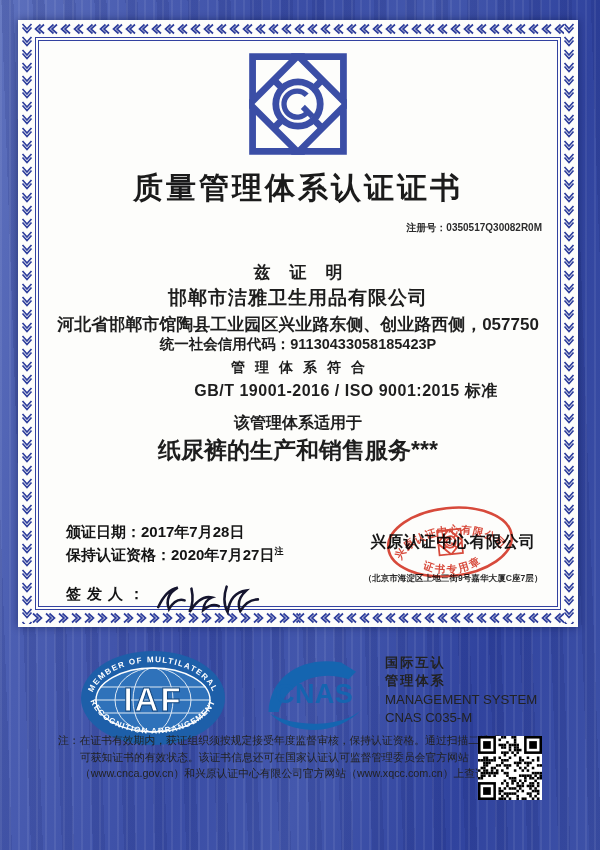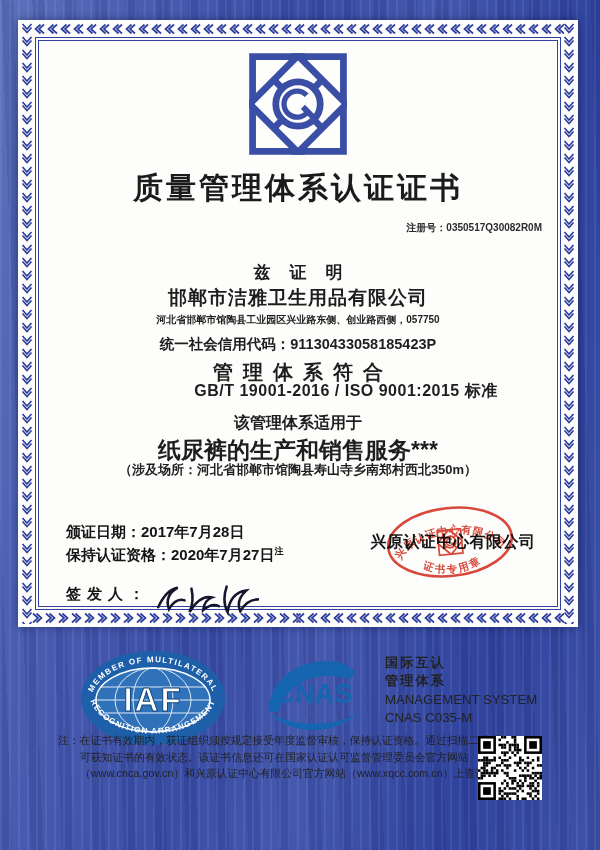--- a/index.html
+++ b/index.html
@@ -30,23 +30,23 @@
 
   .abs{position:absolute;}
   .ctr{left:0;width:560px;text-align:center;}
   .blk{color:#1e1e1e;}
 
   .logo-top{left:50%;top:26px;transform:translateX(-50%);width:120px;height:116px;color:#3b4ea6;}
   .title{top:148px;font-size:30px;font-weight:bold;letter-spacing:3px;color:#1b1b1b;}
   .regno{top:201px;right:36px;font-size:10px;font-weight:bold;color:#2c2c2c;}
   .certify{top:241px;font-family:"Liberation Serif",serif;font-size:17px;font-weight:600;letter-spacing:19px;text-indent:19px;}
   .company{top:265px;font-size:19px;font-weight:bold;letter-spacing:1px;}
-  .addr{top:293px;font-size:10px;font-weight:bold;text-align:center;}
+  .addr{top:293px;font-size:17px;font-weight:bold;text-align:center;}
   .credit{top:315px;font-size:14.5px;font-weight:bold;}
-  .conform{top:339px;font-family:"Liberation Serif",serif;font-size:20px;font-weight:600;letter-spacing:10px;text-indent:10px;}
+  .conform{top:339px;font-family:"Liberation Serif",serif;font-size:14px;font-weight:600;letter-spacing:10px;text-indent:10px;}
   .standard{top:361px;font-size:16px;font-weight:bold;letter-spacing:.5px;padding-left:48px;}
   .scopeintro{top:393px;font-family:"Liberation Serif",serif;font-size:16px;font-weight:600;}
   .scope{top:415px;font-size:23px;font-weight:bold;}
   .sites{top:441px;font-size:13px;font-weight:bold;}
 
   .dates{left:48px;top:500px;font-size:15px;font-weight:bold;color:#141414;line-height:1.55;}
   .sup-note{font-size:9px;font-weight:bold;vertical-align:super;}
   .signer{left:48px;top:552px;font-size:15px;font-weight:600;font-family:Liberation Serif, serif;letter-spacing:6px;color:#141414;display:flex;align-items:center;}
   .signature-svg{width:118px;height:44px;margin-left:2px;color:#15152e;}
 
@@ -127,38 +127,38 @@
     <div class="abs ctr title blk">质量管理体系认证证书</div>
     <div class="abs regno">注册号：0350517Q30082R0M</div>
     <div class="abs ctr certify blk">兹证明</div>
     <div class="abs ctr company blk">邯郸市洁雅卫生用品有限公司</div>
     <div class="abs ctr addr blk">河北省邯郸市馆陶县工业园区兴业路东侧、创业路西侧，057750</div>
     <div class="abs ctr credit blk">统一社会信用代码：91130433058185423P</div>
     <div class="abs ctr conform blk">管理体系符合</div>
     <div class="abs ctr standard blk">GB/T 19001-2016 / ISO 9001:2015 标准</div>
     <div class="abs ctr scopeintro blk">该管理体系适用于</div>
     <div class="abs ctr scope blk">纸尿裤的生产和销售服务***</div>
-    <div class="abs ctr sites blk">（涉及场所：河北省邯郸市馆陶县寿山寺乡南郑村西北350m）</div>
 
     <div class="abs dates">
       <div>颁证日期：2017年7月28日</div>
       <div><span>保持认证资格：2020年7月27日</span><span class="sup-note">注</span></div>
     </div>
     <div class="abs signer">
       <span>签发人：</span>
       <svg class="signature-svg" viewBox="0 0 120 45">
         <g fill="none" stroke="currentColor" stroke-width="2.6" stroke-linecap="round">
           <path d="M6,36 Q14,18 26,16 Q12,24 17,38 Q24,26 33,29"></path>
           <path d="M40,17 Q43,30 38,41 Q49,23 61,26 Q53,29 52,39 Q61,31 68,35"></path>
           <path d="M76,15 Q71,30 77,41 Q80,21 96,19 Q85,29 90,40 Q97,28 108,28"></path>
         </g>
       </svg>
     </div>
 
     <div class="abs issuer">兴原认证中心有限公司</div>
+    <div class="abs issuer-addr">（北京市海淀区上地三街9号嘉华大厦C座7层）</div>
     <svg class="abs seal" viewBox="-80 -54 160 108">
       <defs>
         <path id="sealTopArc" d="M -50,12 A 52 28 0 0 1 50,12" fill="none"></path>
         <path id="sealBotArc" d="M -32,21 A 36 18 0 0 0 32,21" fill="none"></path>
       </defs>
       <ellipse cx="0" cy="0" rx="62" ry="34" fill="none" stroke="currentColor" stroke-width="2.6"></ellipse>
       <text font-size="10.5" font-weight="bold" fill="currentColor" letter-spacing="1">
         <textPath href="#sealTopArc" startOffset="50%" text-anchor="middle">兴原认证中心有限公司</textPath>
       </text>
       <text font-size="10.5" font-weight="bold" fill="currentColor" letter-spacing="2">

